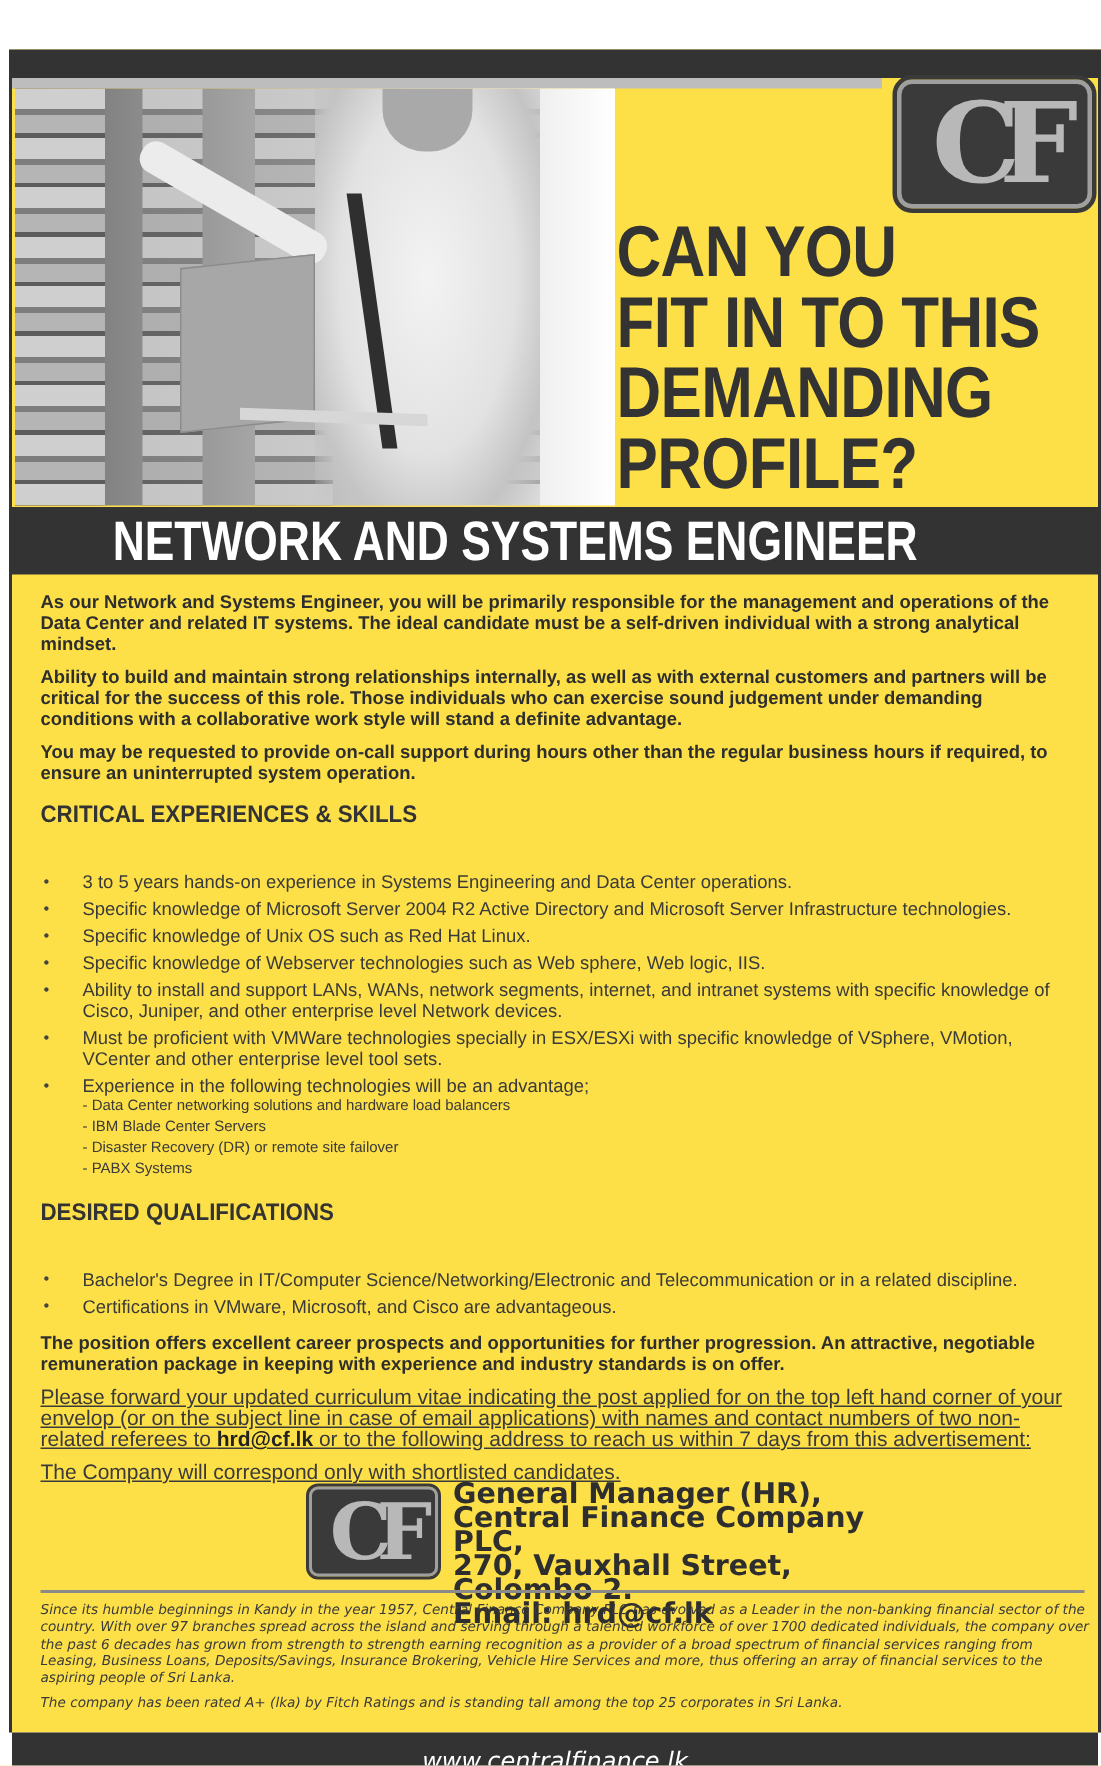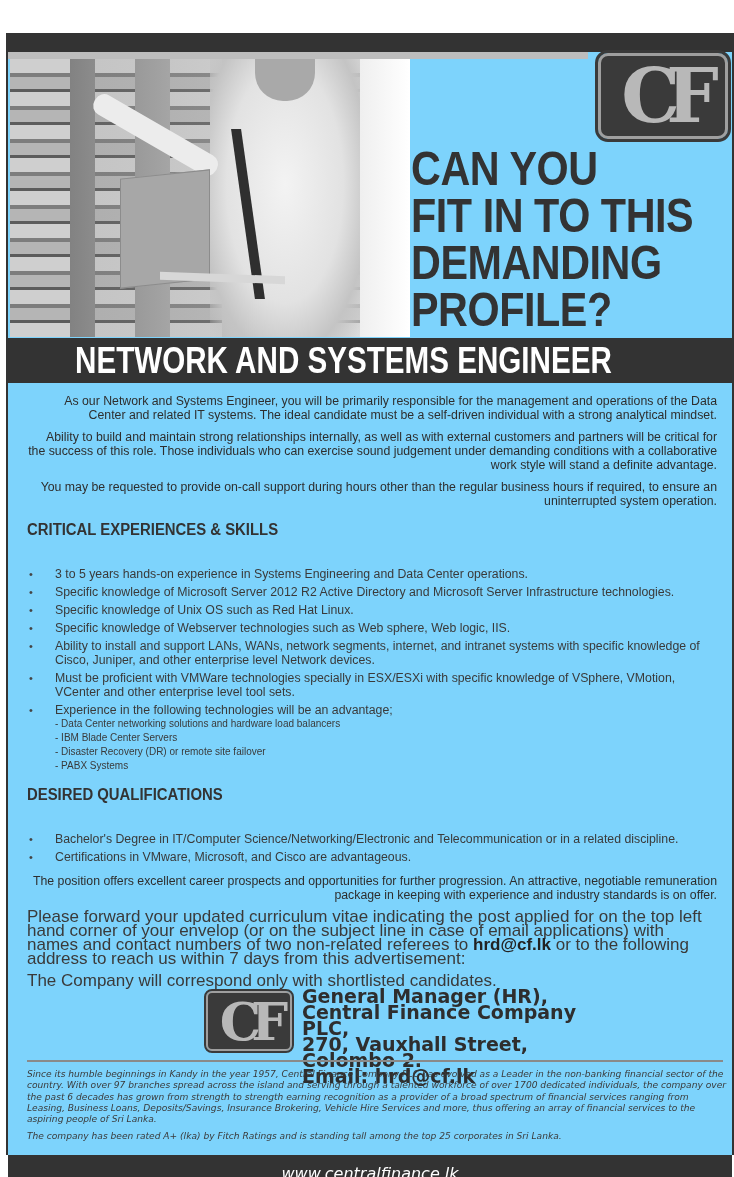--- a/index.html
+++ b/index.html
@@ -1,19 +1,19 @@
 <!DOCTYPE html>
 <html><head>
 <meta charset="utf-8">
 <style>
   * { box-sizing: border-box; margin: 0; padding: 0; }
   html, body { width: 734px; height: 1177px; background: #ffffff; overflow: hidden; }
   body { font-family: "DejaVu Sans", sans-serif; color: #2b2b2b; position: relative; }
 
-  .ad { position: absolute; left: 6px; top: 33px; width: 728px; height: 1122px; background: #7dd3fc;
+  .ad { position: absolute; left: 6px; top: 33px; width: 728px; height: 1122px; background: #fde047;
         border-left: 2px solid #333; border-right: 2px solid #333; }
 
   .topbar { position: absolute; left: 0; top: 0; width: 100%; height: 19px; background: #333333; }
   .greystrip { position: absolute; left: 0; top: 19px; width: 580px; height: 7px; background: #bdbdbd; }
 
   
   .hero { position: absolute; left: 2px; top: 26px; width: 400px; height: 278px; overflow: hidden;
           background: linear-gradient(90deg, #6a6a6a 0%, #8a8a8a 20%, #a5a5a5 40%, #c9c9c9 62%, #e8e8e8 82%, #ffffff 100%); }
   .rack { position: absolute; top: 0; height: 278px; background: repeating-linear-gradient(180deg, #cfcfcf 0 14px, #7d7d7d 14px 18px, #b5b5b5 18px 30px, #5c5c5c 30px 33px); }
   .rack.r1 { left: 0; width: 60px; }
@@ -39,29 +39,29 @@
               font-weight: bold; font-size: 48px; line-height: 47px; color: #333; letter-spacing: -0.5px;
               transform: scaleX(0.86); transform-origin: left top; white-space: nowrap; }
   .headline div { display: block; }
 
   .titlebar { position: absolute; left: 0; top: 305px; width: 100%; height: 45px; background: #333333; display: flex;
               align-items: center; justify-content: flex-start; }
   .titlebar span { font-family: "Liberation Sans", sans-serif; font-weight: bold; font-size: 37px; color: #ffffff;
                    transform: scaleX(0.8); white-space: nowrap; display: inline-block; }
 
   .content { position: absolute; left: 19px; top: 361px; width: 690px; font-family: "Liberation Sans", sans-serif; }
-  .para { font-size: 12.3px; line-height: 14px; font-weight: normal; color: #2e2e2e; margin-bottom: 8px; text-align: right; }
+  .para { font-size: 12.3px; line-height: 14px; font-weight: bold; color: #2e2e2e; margin-bottom: 8px; }
   .sec-h { font-family: "Liberation Sans", sans-serif; font-weight: bold; font-size: 16px; color: #333;
            margin-top: 13px; margin-bottom: 3px; transform: scaleX(0.93); transform-origin: left; white-space: nowrap; }
   ul.bullets { list-style: none; margin-top: 28px; }
   ul.bullets li { position: relative; padding-left: 28px; font-size: 12.3px; line-height: 14px; color: #3a3a3a; margin-bottom: 4px; }
   ul.bullets li::before { content: "•"; position: absolute; left: 2px; top: 0; font-size: 11px; color: #444; }
   .sub { padding-left: 0; }
   .sub div { font-size: 10px; line-height: 14px; color: #3a3a3a; }
-  .note { font-size: 17px; line-height: 14px; color: #3a3a3a; margin-bottom: 8px; }
+  .note { font-size: 14px; line-height: 14px; color: #3a3a3a; margin-bottom: 8px; text-decoration: underline; }
   .note b { color: #222; }
 
   .contact { position: absolute; left: 198px; top: 955px; width: 380px; height: 66px; }
   .logo-small { position: absolute; left: 0; top: 3px; width: 86px; height: 60px; background: #3a3a3a; border: 2px solid #9f9f9f;
                 border-radius: 6px; outline: 2px solid #3a3a3a; }
   .logo-small .logo-letters { font-size: 52px; letter-spacing: -10px; }
   .contact-lines { position: absolute; left: 96px; top: 0; font-family: "DejaVu Sans", sans-serif; font-weight: bold;
                    font-size: 19px; line-height: 16px; color: #2e2e2e; }
 
   .rule { position: absolute; left: 19px; top: 1027px; width: 696px; height: 2px; background: #8a8a8a; }
@@ -110,21 +110,21 @@
   </div>
 
   <div class="content">
     <p class="para">As our Network and Systems Engineer, you will be primarily responsible for the management and operations of the Data Center and related IT systems. The ideal candidate must be a self-driven individual with a strong analytical mindset.</p>
     <p class="para">Ability to build and maintain strong relationships internally, as well as with external customers and partners will be critical for the success of this role. Those individuals who can exercise sound judgement under demanding conditions with a collaborative work style will stand a definite advantage.</p>
     <p class="para">You may be requested to provide on-call support during hours other than the regular business hours if required, to ensure an uninterrupted system operation.</p>
 
     <h2 class="sec-h">CRITICAL EXPERIENCES &amp; SKILLS</h2>
     <ul class="bullets">
       <li>3 to 5 years hands-on experience in Systems Engineering and Data Center operations.</li>
-      <li>Specific knowledge of Microsoft Server 2012 R2 Active Directory and Microsoft Server Infrastructure technologies.</li>
+      <li>Specific knowledge of Microsoft Server 2004 R2 Active Directory and Microsoft Server Infrastructure technologies.</li>
       <li>Specific knowledge of Unix OS such as Red Hat Linux.</li>
       <li>Specific knowledge of Webserver technologies such as Web sphere, Web logic, IIS.</li>
       <li>Ability to install and support LANs, WANs, network segments, internet, and intranet systems with specific knowledge of Cisco, Juniper, and other enterprise level Network devices.</li>
       <li>Must be proficient with VMWare technologies specially in ESX/ESXi with specific knowledge of VSphere, VMotion, VCenter and other enterprise level tool sets.</li>
       <li>
         <span>Experience in the following technologies will be an advantage;</span>
         <div class="sub">
           <div>- Data Center networking solutions and hardware load balancers</div>
           <div>- IBM Blade Center Servers</div>
           <div>- Disaster Recovery (DR) or remote site failover</div>

